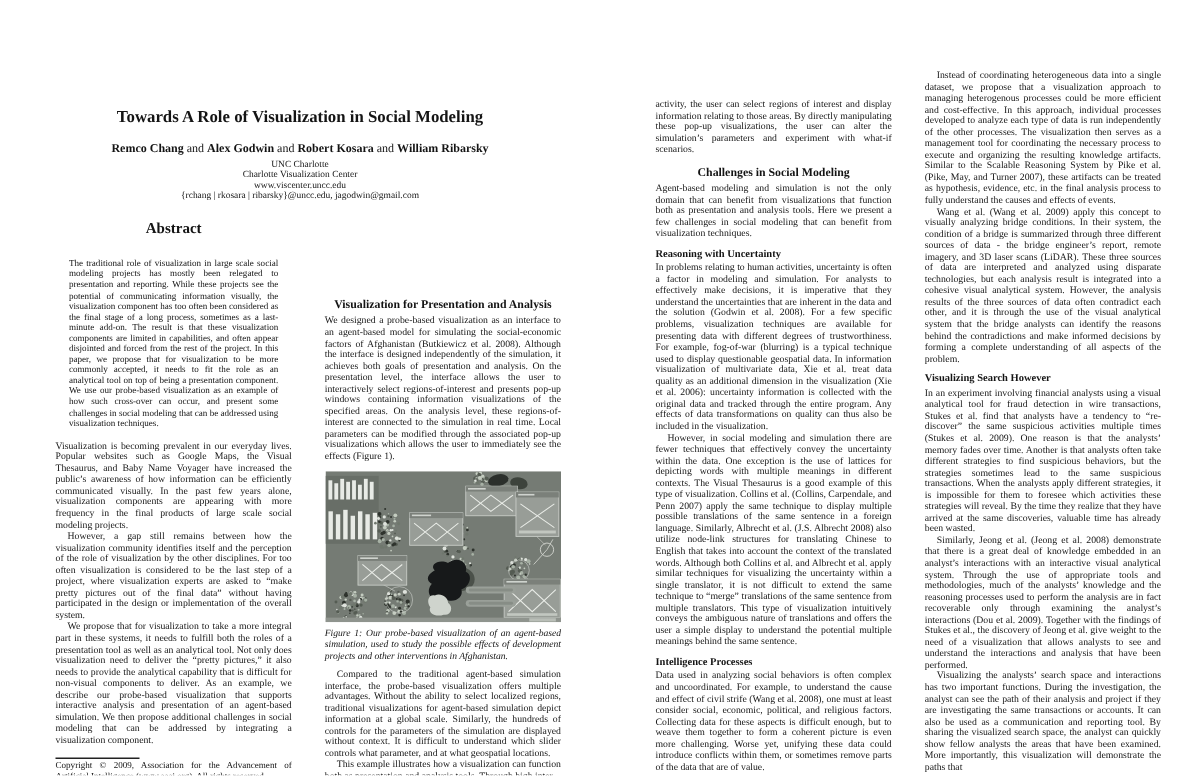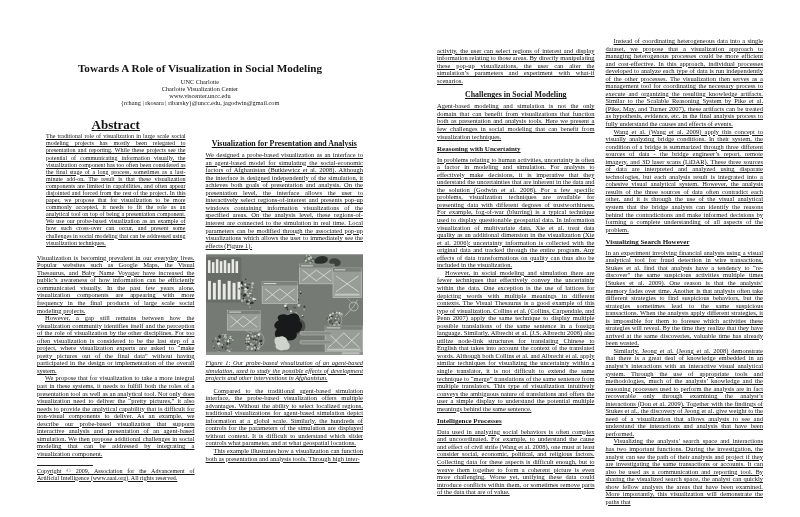--- a/index.html
+++ b/index.html
@@ -1,35 +1,35 @@
 <!DOCTYPE html>
 <html><head>
 <meta charset="utf-8">
 <style>
   html,body{margin:0;padding:0;}
   body{width:800px;height:517px;background:#ffffff;font-family:"Liberation Serif","DejaVu Serif",serif;color:#141414;
        -webkit-font-smoothing:antialiased;}
   .spread{display:flex;width:800px;height:517px;background:#ffffff;}
-  .page{width:400px;height:517px;box-sizing:border-box;padding:6px 37px;overflow:hidden;position:relative;background:#fff;}
+  .page{width:400px;height:517px;box-sizing:border-box;padding:16px 37px;overflow:hidden;position:relative;background:#fff;}
 
   
   .head{ text-align:center;margin-top:56px;}
   .title{font-size:11.2px;font-weight:bold;line-height:13px;margin:0;}
   .authors{font-size:8px;margin-top:9px;line-height:9px;}
   .authors .name{font-weight:bold;}
   .authors .sep{font-weight:normal;margin:0 2px;}
   .affil{font-size:6.3px;line-height:7.3px;margin-top:2.5px;}
 
   
-  .cols{display:flex;gap:11px;margin-top:13px;align-items:center;text-decoration:underline;}
+  .cols{display:flex;gap:22px;margin-top:13px;align-items:flex-end;}
   .pg2 .cols{margin-top:31px;}
   .col{width:157.5px;flex:0 0 auto;font-size:6.5px;line-height:7.55px;text-align:justify;}
   p{margin:0;}
   p.ind{text-indent:8px;}
-  .abstract-head{text-align:center;font-weight:bold;font-size:13px;margin:1px 0 5px;}
+  .abstract-head{text-align:center;font-weight:bold;font-size:10px;margin:1px 0 17px;}
   .abstract{font-size:6.05px;line-height:7.1px;margin:0 9px 7px;}
   .sec-head{text-align:center;font-weight:bold;font-size:7.9px;line-height:9px;margin:0 0 3px;}
   .sec-head.mid{margin-top:6px;}
   .sub-head{font-weight:bold;font-size:7px;margin:6px 0 2px;text-align:left;}
   .footnote{margin-top:7px;font-size:6.05px;line-height:7px;}
   .footnote .rule{width:56px;border-top:0.8px solid #222;margin-bottom:2px;}
 
   
   figure{margin:5px 0 5px;}
   .figimg{display:block;width:157.5px;height:101px;}
@@ -42,20 +42,21 @@
   .fig-bar{fill:#e8ebe6;}
 </style>
 </head>
 <body>
 
 <div class="spread">
 
   <div class="page pg1">
     <div class="head">
       <h1 class="title">Towards A Role of Visualization in Social Modeling</h1>
+      <div class="authors"><span class="name">Remco Chang</span><span class="sep">and</span><span class="name">Alex Godwin</span><span class="sep">and</span><span class="name">Robert Kosara</span><span class="sep">and</span><span class="name">William Ribarsky</span></div>
       <div class="affil">
         <div>UNC Charlotte</div>
         <div>Charlotte Visualization Center</div>
         <div>www.viscenter.uncc.edu</div>
         <div>{rchang | rkosara | ribarsky}@uncc.edu, jagodwin@gmail.com</div>
       </div>
     </div>
 
     <div class="cols">
 

